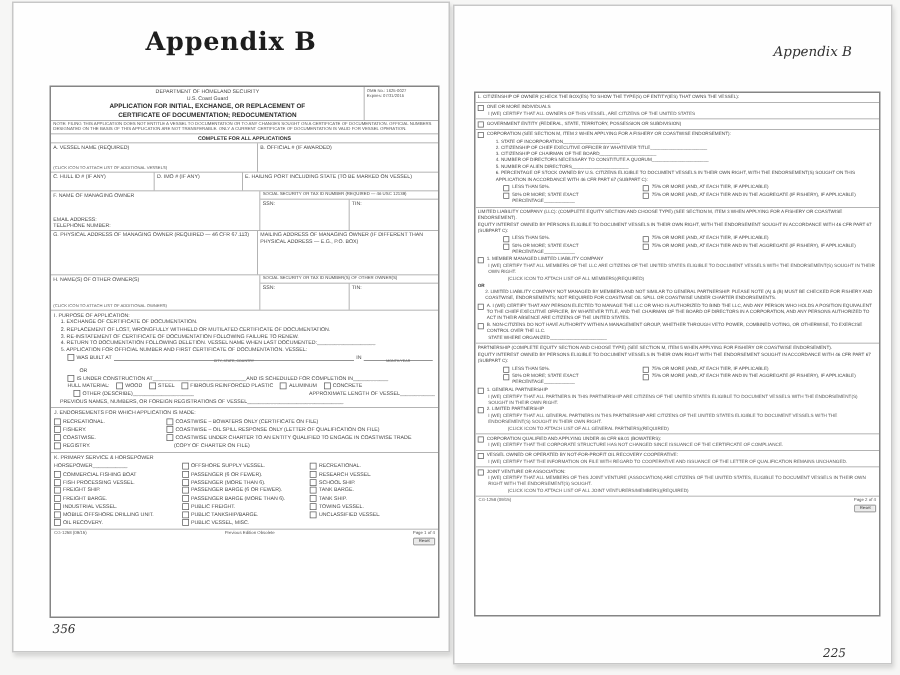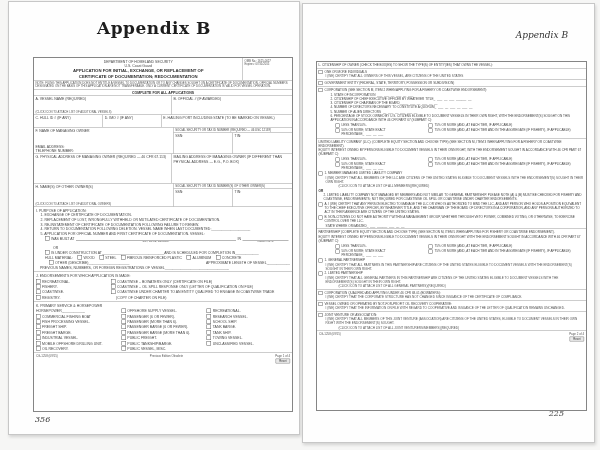--- a/index.html
+++ b/index.html
@@ -5,21 +5,21 @@
   html,body{margin:0;padding:0;width:600px;height:450px;overflow:hidden;background:#f6f6f5;
     font-family:"Liberation Sans", sans-serif;}
   .page{position:absolute;background:#fefefe;border:1px solid #c7c7c7;box-shadow:1px 2px 3px rgba(0,0,0,.14);}
   #pageL{left:8px;top:1px;width:290px;height:432px;}
   #pageR{left:302px;top:3px;width:291px;height:438px;}
   .bookTitleL{position:absolute;top:16px;left:0;width:100%;text-align:center;
     font-family:"DejaVu Serif",serif;font-weight:bold;font-size:17px;color:#1d1d1d;letter-spacing:.5px;}
   .bookTitleR{position:absolute;top:26px;right:26px;font-family:"DejaVu Serif",serif;
     font-style:italic;font-size:9px;color:#333;}
   .pn{position:absolute;font-family:"DejaVu Serif",serif;font-style:italic;font-size:8px;color:#333;}
-  #pnL{left:26px;bottom:10px;} #pnR{right:30px;bottom:24px;}
+  #pnL{left:26px;bottom:10px;} #pnR{right:30px;bottom:2px;}
 
   .f{position:absolute;border:1px solid #858585;background:#fff;overflow:hidden;}
   #f1{left:24px;top:55px;width:258px;height:353px;}
   #f2{left:13px;top:57px;width:269px;height:348px;}
   .fs{transform:scale(.5);transform-origin:0 0;color:#474747;}
   #f1s{width:516px;height:706px;font-size:7px;line-height:1.32;}
   #f2s{width:538px;height:696px;font-size:6.2px;line-height:1.3;}
   .b{font-weight:bold;color:#2d2d2d;}
   .hdr{display:flex;}
   .hdrC{flex:1;text-align:center;padding:2px 0 1px 0;}

